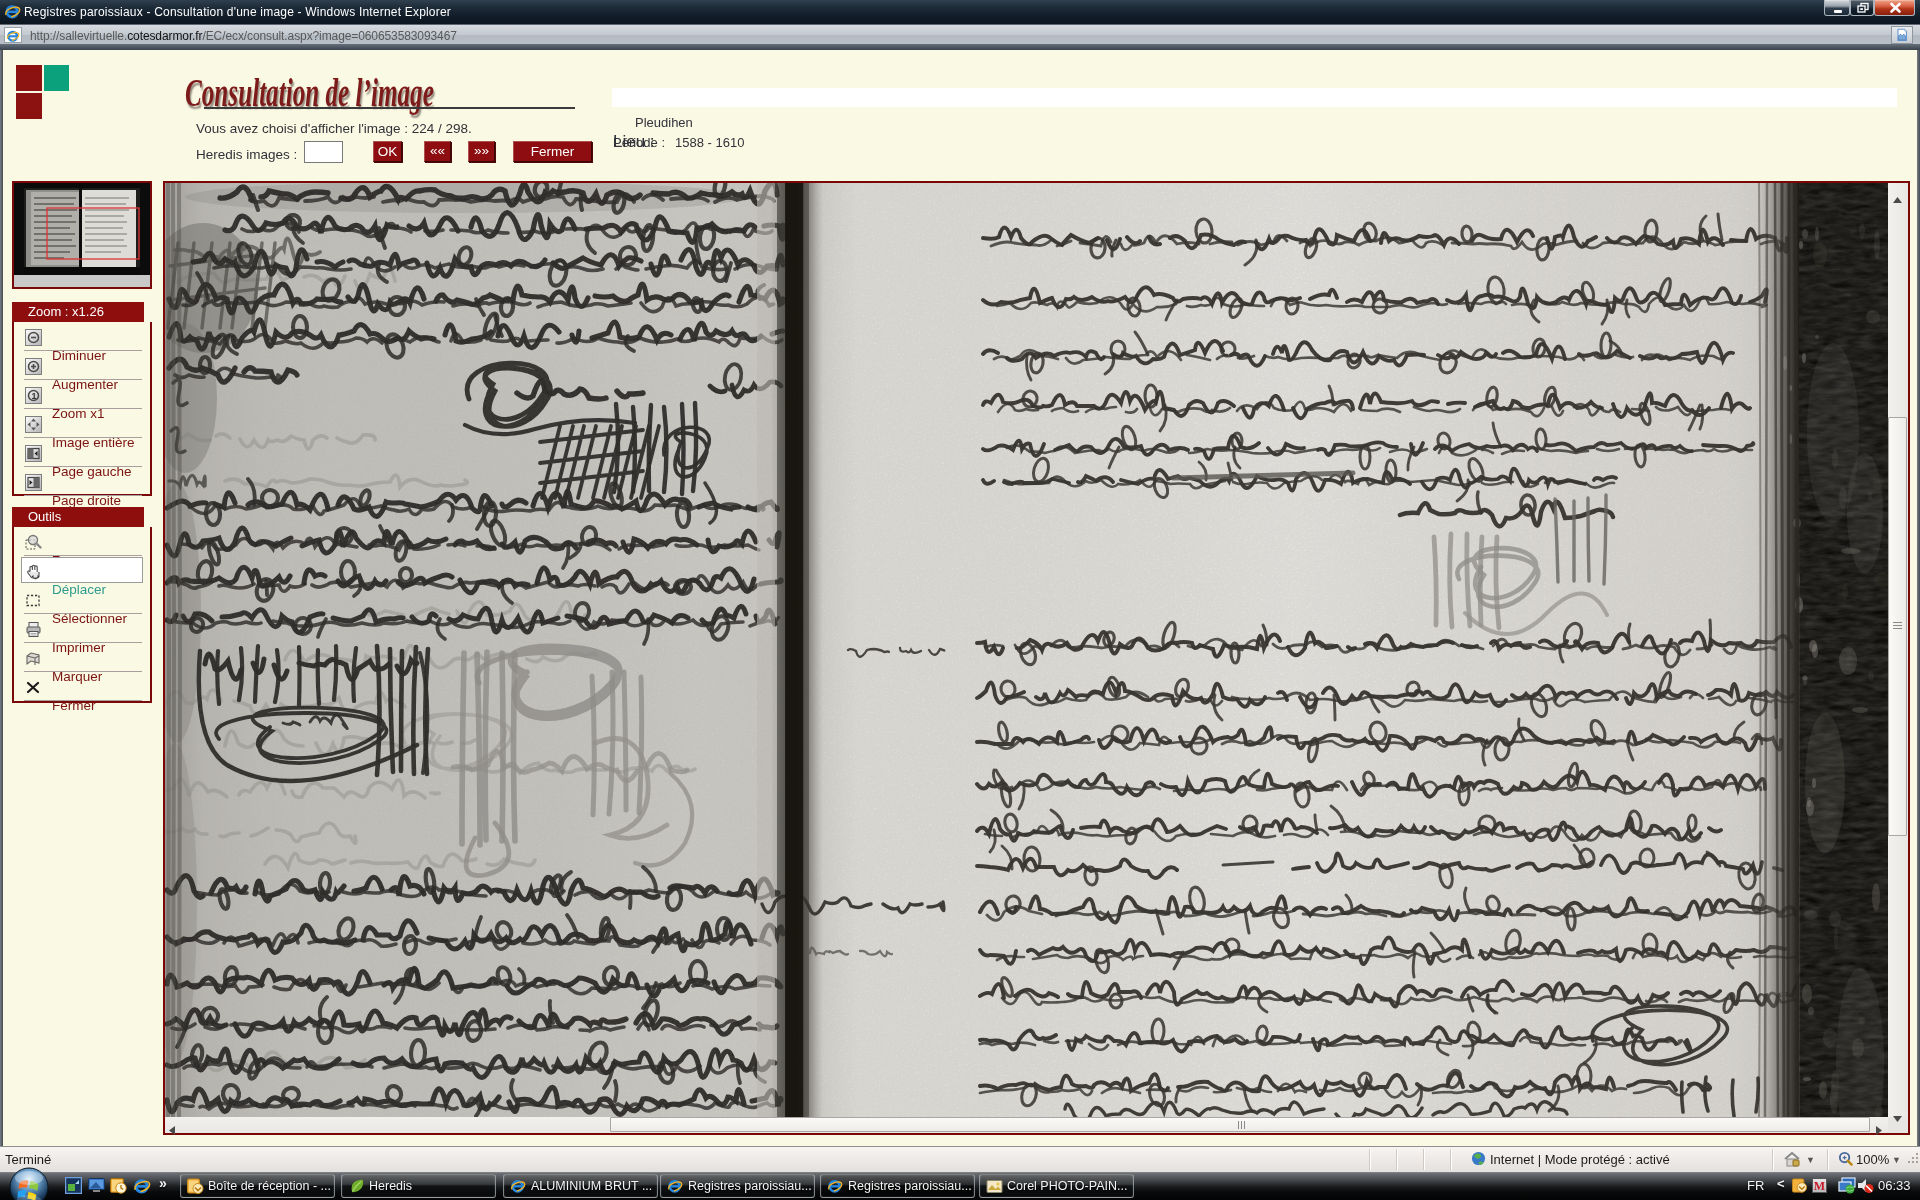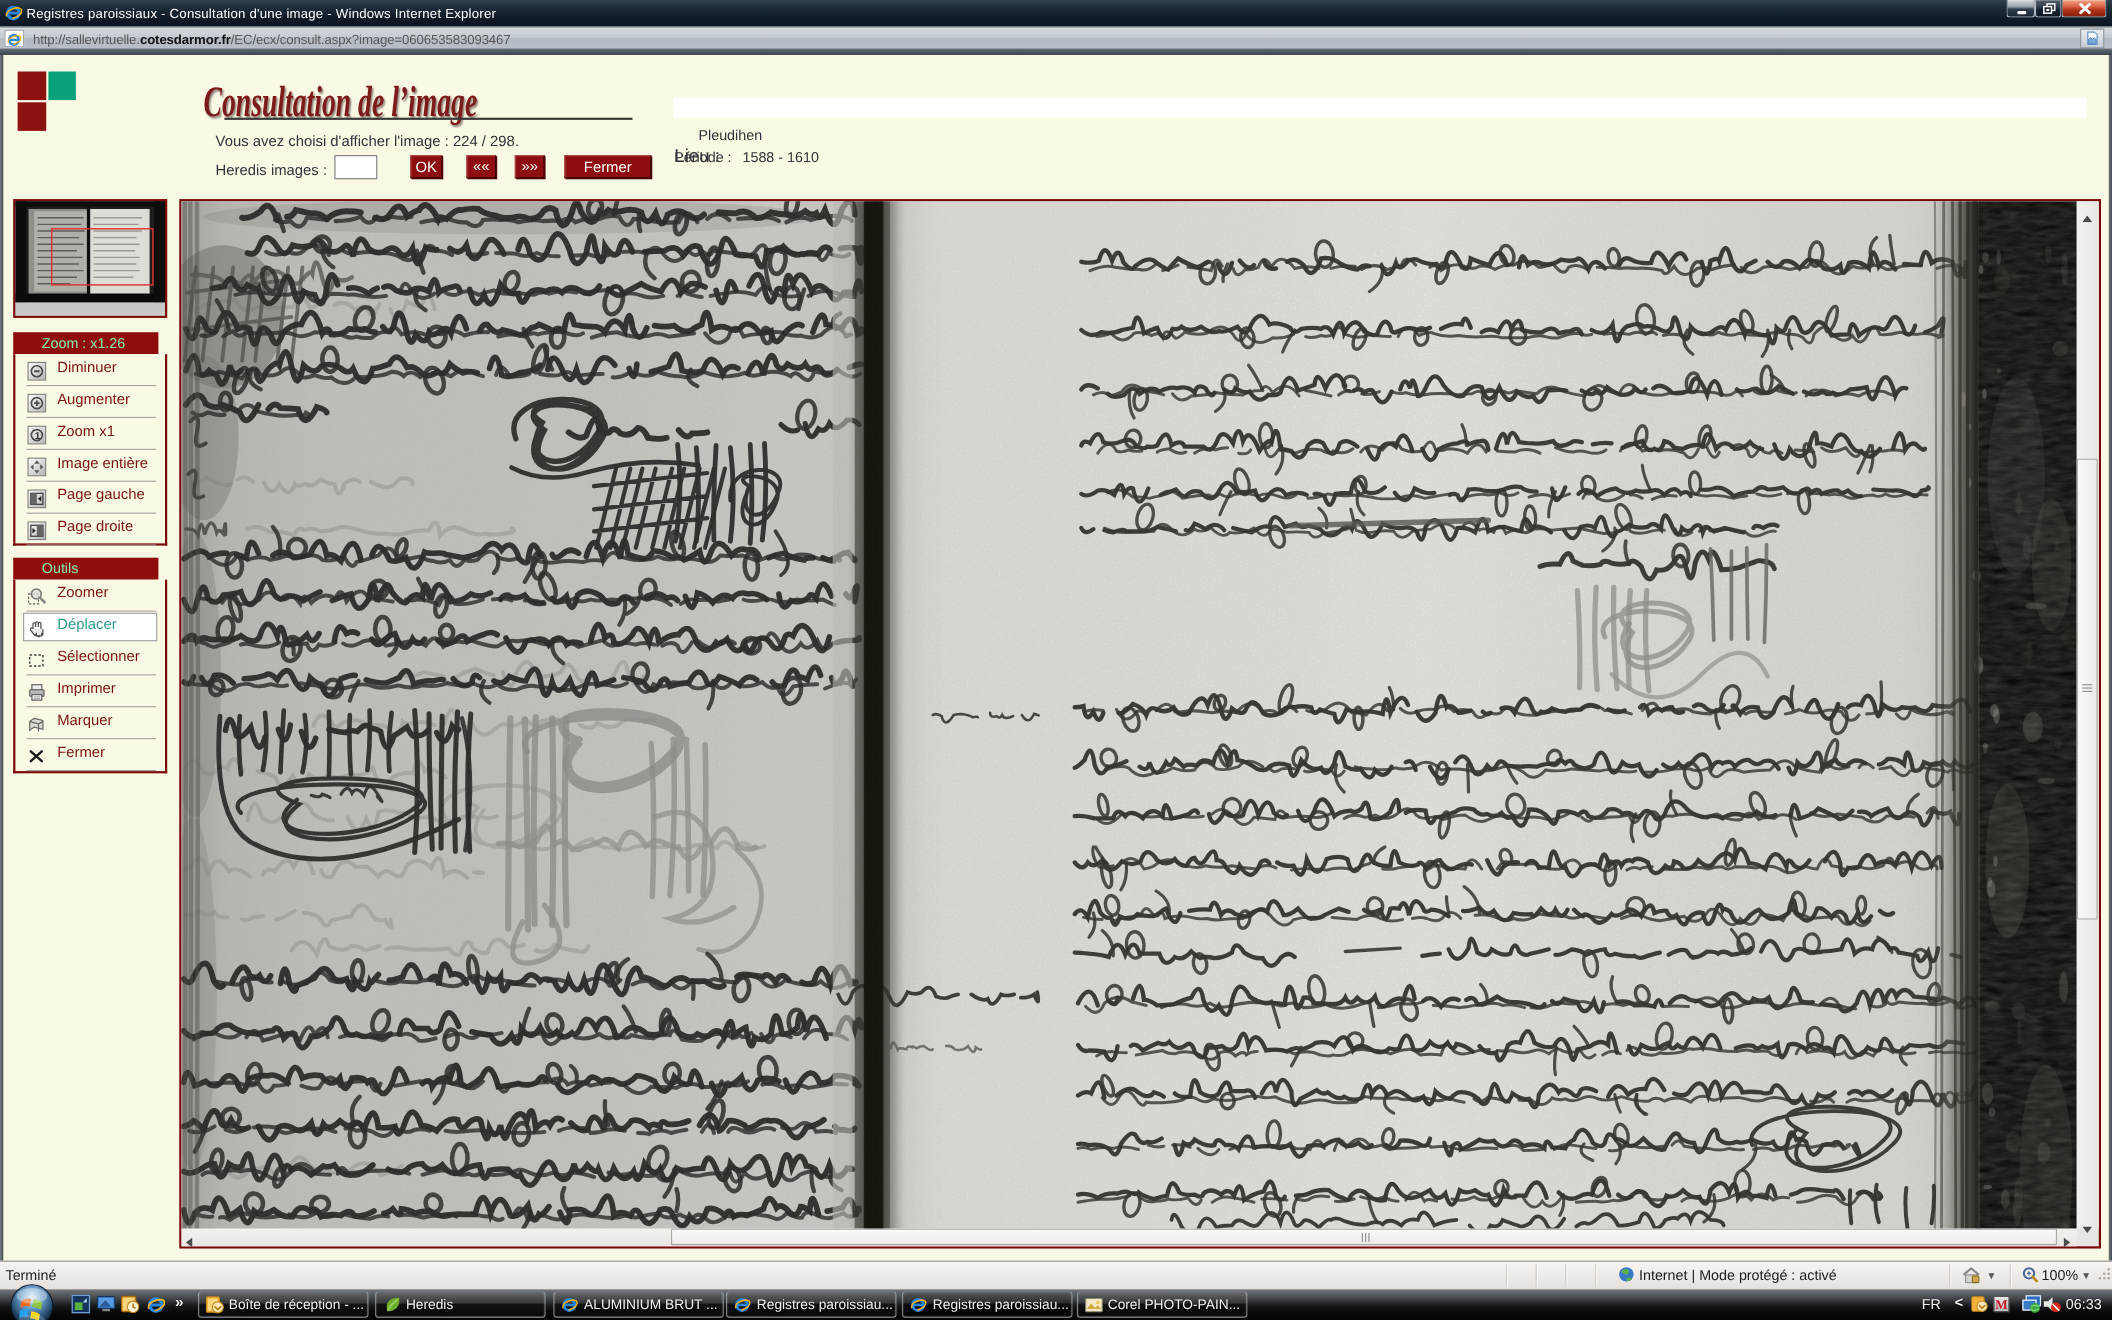--- a/index.html
+++ b/index.html
@@ -10,44 +10,44 @@
 #tbar .t{position:absolute;left:24px;top:5px;color:#fff;font-size:12px;letter-spacing:0.2px}
 .wbtn{position:absolute;top:0;height:16px;border:1px solid #aab4bd;border-top:none;border-radius:0 0 3px 3px;box-shadow:inset 0 1px 0 rgba(255,255,255,.25)}
 #bmin{left:1824px;width:26px;background:linear-gradient(180deg,#d6dade 0%,#9ba3ab 40%,#303e4e 55%,#1b2836 100%)}
 #bmax{left:1850px;width:24px;background:linear-gradient(180deg,#55606c 0%,#2c3a48 45%,#121e2b 60%,#0d1824 100%)}
 #bclo{left:1874px;width:41px;background:linear-gradient(180deg,#f0a589 0%,#d96245 40%,#b03318 60%,#871f0c 100%)}
 #bmin i{position:absolute;left:9px;top:10px;width:8px;height:3px;background:#fff;border-radius:1px}
 
 #abar{left:0;top:24px;width:1920px;height:20px;background:linear-gradient(180deg,#d7dbe0 0%,#c3c9d0 50%,#b3bac2 51%,#b9bfc7 100%);border-top:1px solid #5d6774}
 #fav{position:absolute;left:4px;top:2px;width:18px;height:16px;background:#fdfdfd;border:1px solid #98a0a8}
 #url{position:absolute;left:30px;top:3.5px;font-size:12px;letter-spacing:-0.1px;color:#585858}
-#url b{color:#121212;font-weight:bold}
+#url b{color:#121212;font-weight:normal}
 #rpgicon{position:absolute;left:1891px;top:1px;width:22px;height:18px;background:linear-gradient(180deg,#e8ecef,#c8cdd3);border:1px solid #8e969e}
 #under{left:0;top:44px;width:1920px;height:6px;background:linear-gradient(180deg,#65707c,#39434e)}
 
 .sideb{top:50px;width:3px;height:1096px;background:linear-gradient(90deg,#777d84,#454b53)}
 
 #title{left:185px;top:70px;font-family:"Liberation Serif",serif;font-style:italic;font-weight:bold;font-size:37px;color:#7d1a1a;text-shadow:2px 2px 2px rgba(60,40,40,.55);transform:scale(0.68,1.07);transform-origin:0 0;letter-spacing:0px;white-space:nowrap}
 #tline{left:204px;top:107px;width:371px;height:2px;background:#3a3a3a}
 #whitebar{left:612px;top:88px;width:1285px;height:19px;background:#fff}
 .it{color:#32323a}
 #vous{left:196px;top:121px;font-size:13.5px}
 #autres{left:196px;top:147px;font-size:13.5px}
 #imgin{left:304px;top:141px;width:39px;height:22px;background:#fff;border:1px solid #7a7a7a}
 .rbtn{position:absolute;height:21px;background:#8e0d10;color:#fff;border:1px solid #3c0404;border-top-color:#b05050;border-left-color:#b05050;font-size:13.5px;text-align:center;box-shadow:1px 1px 0 #4a0a0a}
 #lieu1{left:613px;top:132px;font-size:17px}#lieu2{left:635px;top:115px;font-size:13px}
 #per1{left:613px;top:135px;font-size:13px}#per2{left:675px;top:135px;font-size:13px}
 
 #thumb{left:12px;top:181px;width:140px;height:108px;border:2px solid #7b0808;background:#c9c9c9}
-.shdr{left:12px;width:132px;height:20px;background:#8e0e0e;color:#86efac;font-size:13px;line-height:20px;padding-left:26px}
+.shdr{left:12px;width:132px;height:20px;background:#8e0e0e;color:#ffffff;font-size:13px;line-height:20px;padding-left:16px}
 .spanel{left:12px;width:140px;border:2px solid #7b0808;border-top:none;background:#FAF9E3}
 .srow{position:relative;height:29px}
 .srow .sep{position:absolute;left:10px;right:8px;bottom:0;height:1px;background:#a99f9f}
 .srow .ic{position:absolute;left:11px;top:7px;width:17px;height:17px}
-.srow .lb{position:absolute;left:38px;top:4px;font-size:13.5px;color:#7b1212}
+.srow .lb{position:absolute;left:38px;top:26px;font-size:13.5px;color:#7b1212}
 .gicon{width:17px;height:17px;background:linear-gradient(135deg,#fbfbfb,#b5b5b5);border:1px solid #7e7e7e;position:relative}
 
 #viewer{left:163px;top:181px;width:1747px;height:954px;border:2px solid #7b0606;background:#e8e6e2}
 
 .sb{position:absolute;background:linear-gradient(180deg,#f3f1ee,#e9e7e3)}
 .sbv{background:linear-gradient(90deg,#f3f1ee,#e9e7e3)}
 .sbthumb{position:absolute;background:linear-gradient(90deg,#fbfaf8,#ecebe8);border:1px solid #aaa7a2;border-radius:1px}
 
 #sbar{left:0;top:1146px;width:1920px;height:26px;background:linear-gradient(180deg,#f7f4f2 0%,#ece8e5 60%,#e4e0dd 100%);border-top:1px solid #8f8f8f}
 #sbar .txt{position:absolute;top:5px;font-size:13px;color:#1c1c1c}

